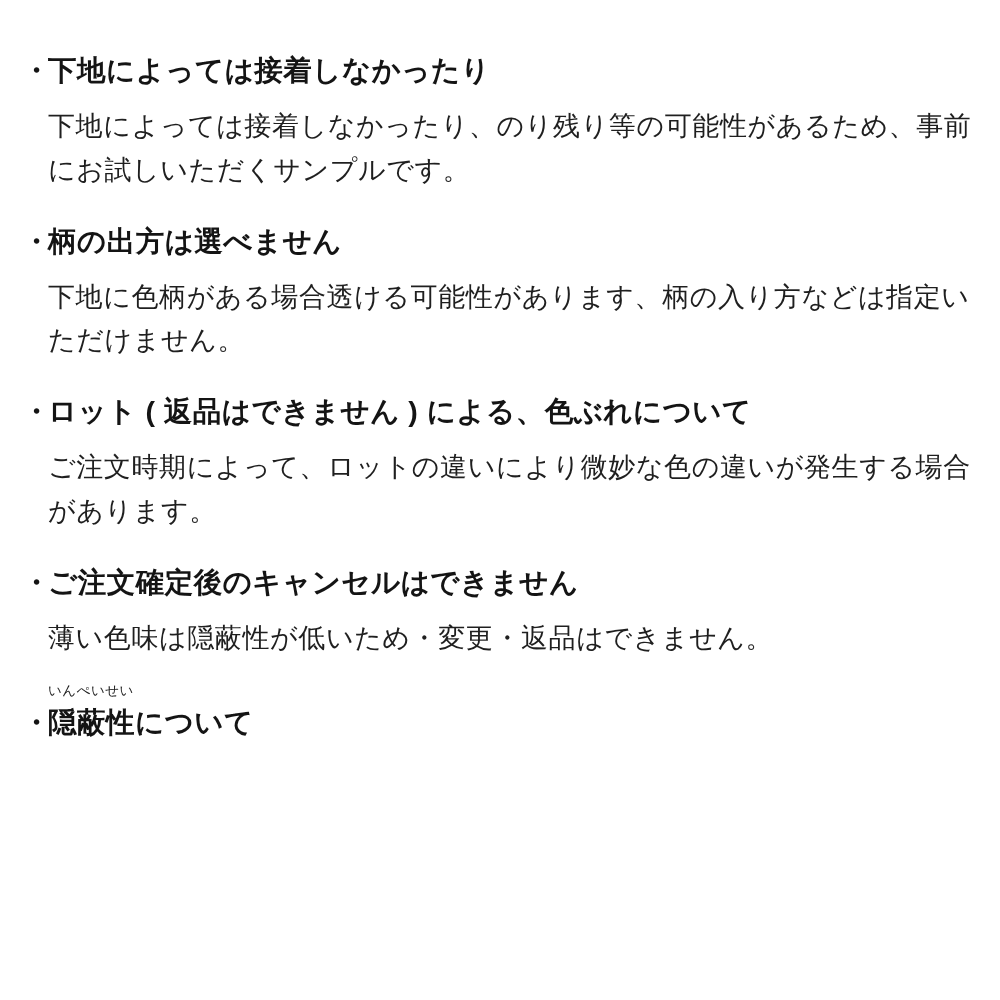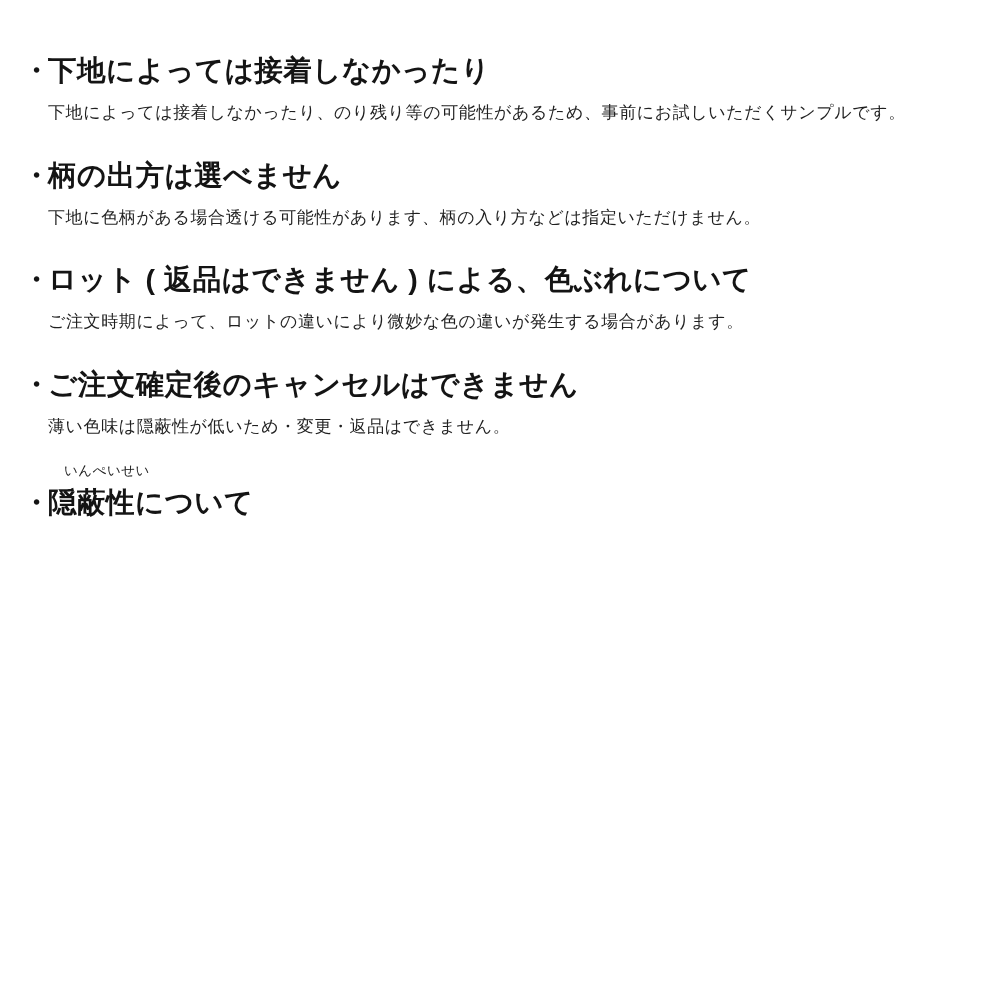--- a/index.html
+++ b/index.html
@@ -49,32 +49,32 @@
     flex: 1 1 auto;
     position: relative;
   }
   .ruby-wrap {
     display: inline-block;
     position: relative;
   }
   .ruby-text {
     position: absolute;
     top: -20px;
-    left: 16px;
+    left: 0;
     width: 100%;
     font-size: 13.5px;
     font-weight: normal;
     letter-spacing: 0.5px;
     line-height: 1;
     color: #1b1b1b;
     white-space: nowrap;
   }
   .body-text {
-    margin: 10px 0 0 26px;
-    font-size: 17px;
+    margin: 16px 0 0 26px;
+    font-size: 27px;
     line-height: 1.62;
     letter-spacing: 0.6px;
     color: #1f1f1f;
     max-width: 940px;
   }
   .section.ruby-section {
     margin-top: 44px;
   }
 </style>
 </head>

